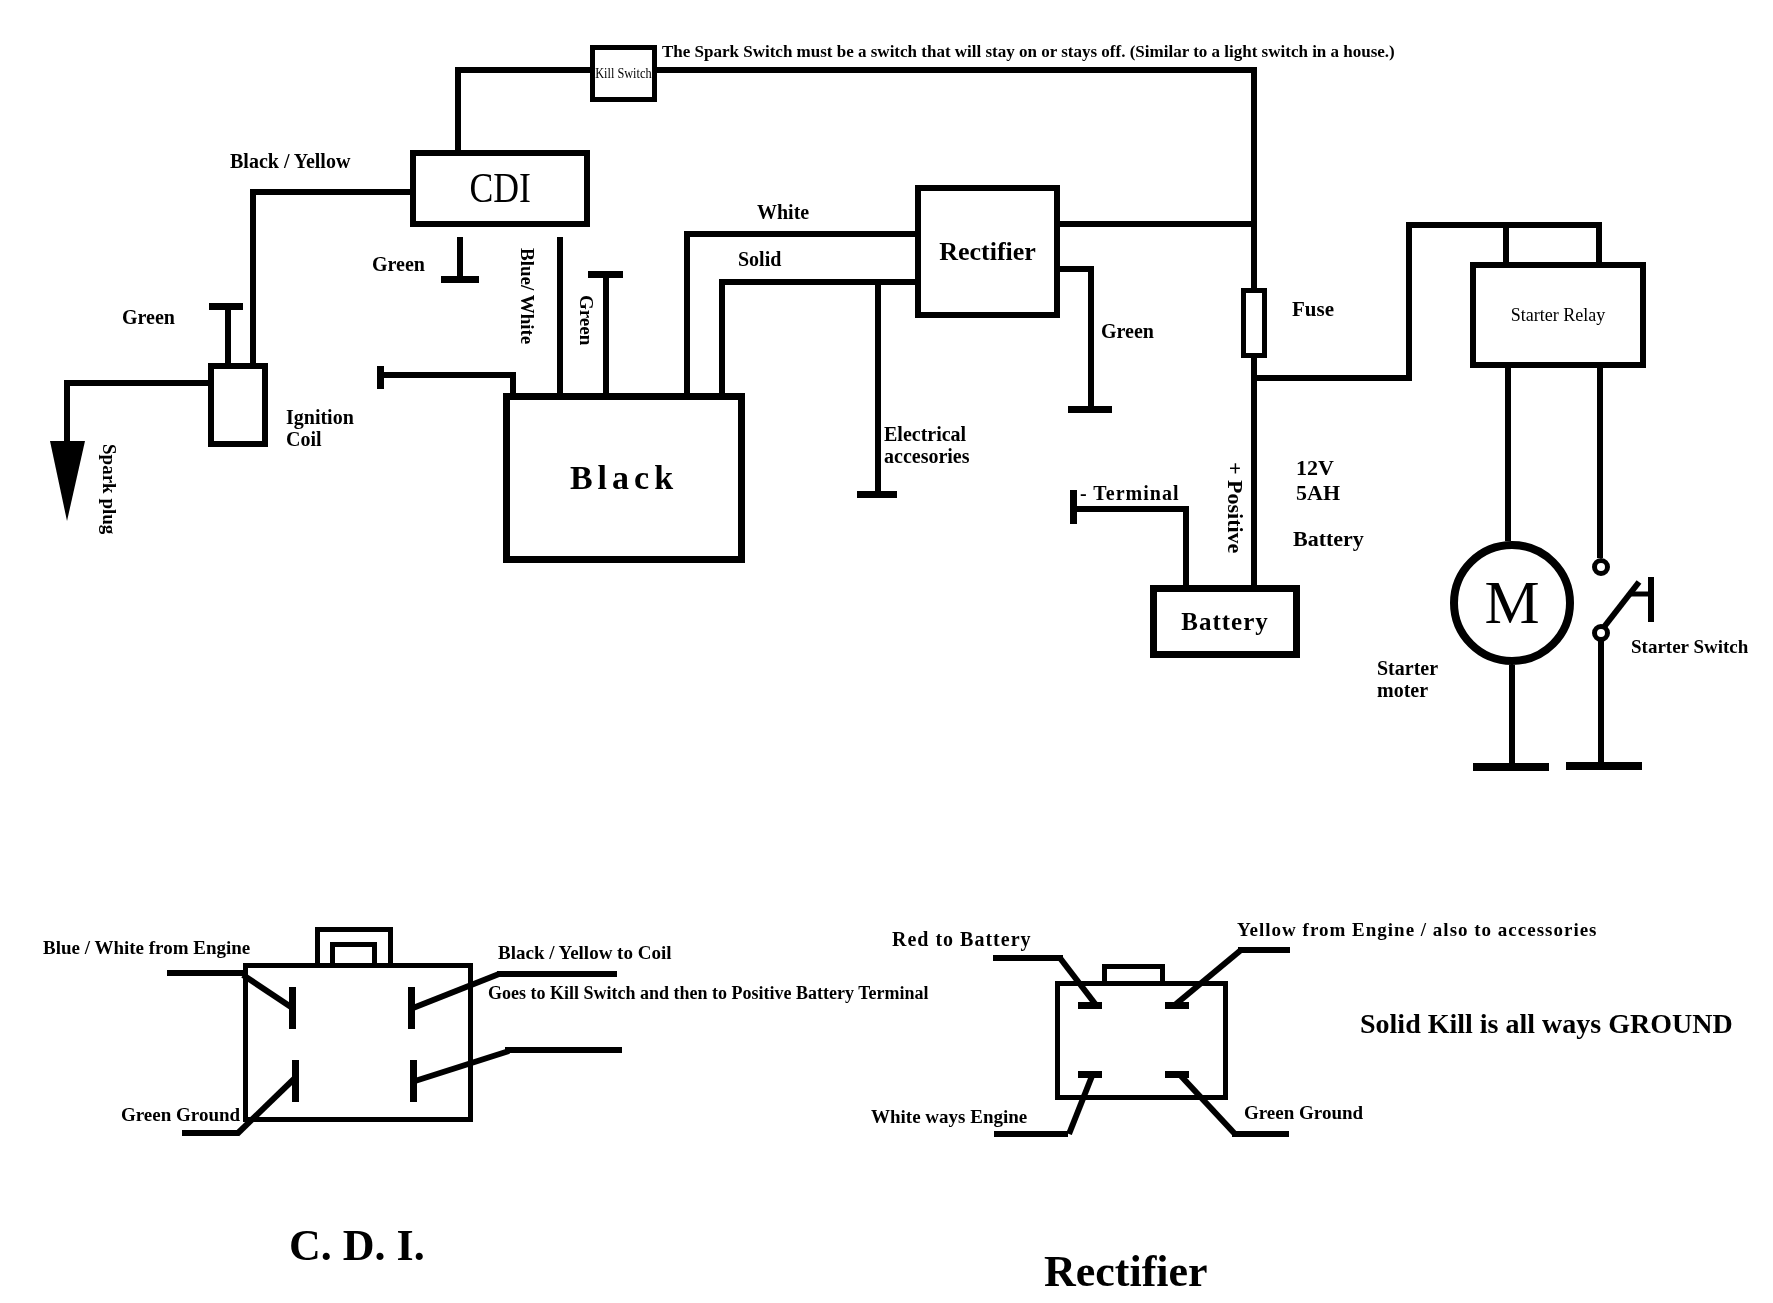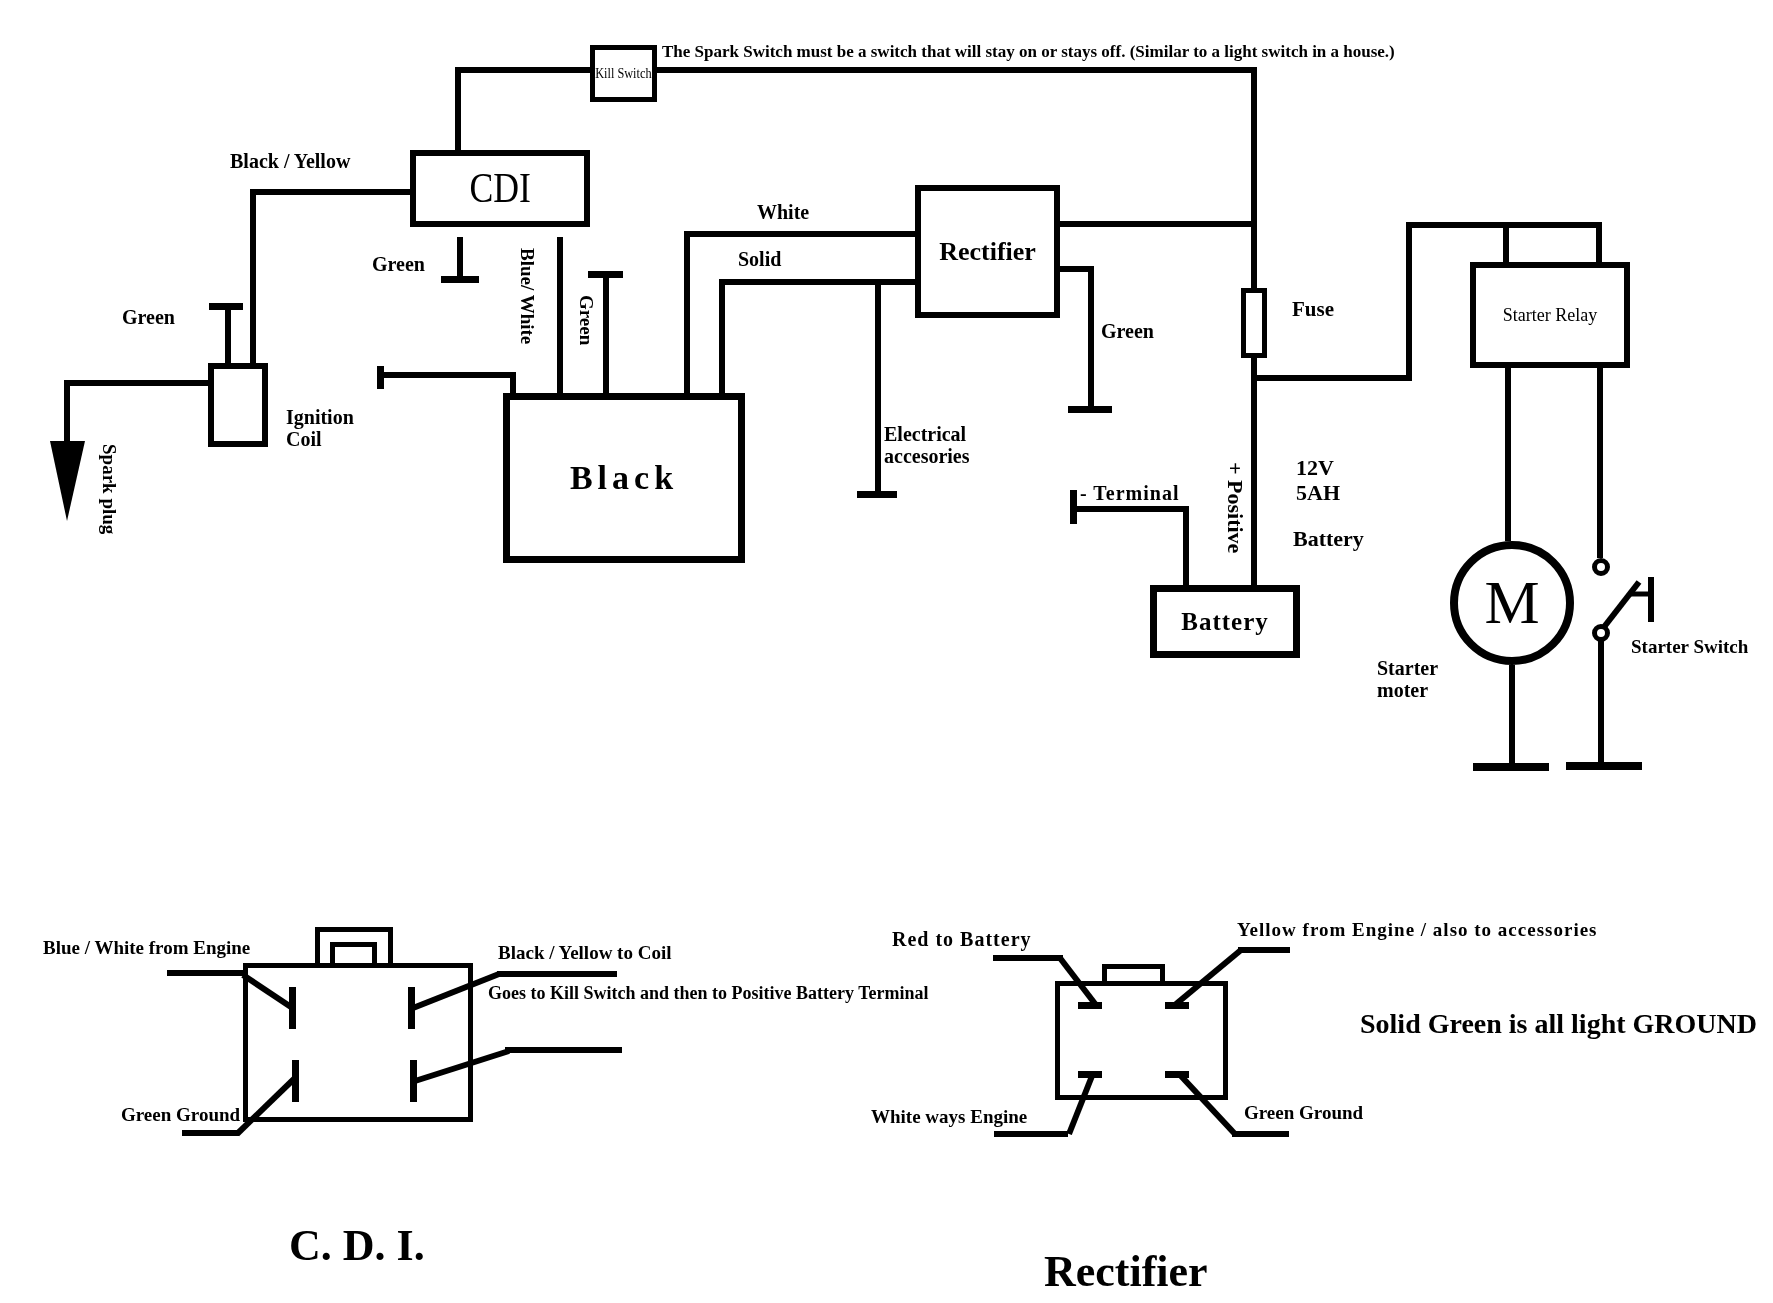--- a/index.html
+++ b/index.html
@@ -87,21 +87,21 @@
   <div class="box" style="left:503px;top:393px;width:242px;height:170px;border-width:7px">
     <span class="lbl" style="position:static;font-size:34px;letter-spacing:5px">Black</span>
   </div>
 
   <div class="box" style="left:915px;top:185px;width:145px;height:133px">
     <span class="lbl" style="position:static;font-size:26px">Rectifier</span>
   </div>
 
   <div class="box" style="left:1241px;top:288px;width:26px;height:70px;border-width:5px"></div>
 
-  <div class="box" style="left:1470px;top:262px;width:160px;height:106px">
+  <div class="box" style="left:1470px;top:262px;width:176px;height:106px">
     <span class="lbl" style="position:static;font-weight:normal;font-size:18px">Starter Relay</span>
   </div>
 
   <div class="box" style="left:1150px;top:585px;width:150px;height:73px;border-width:7px">
     <span class="lbl" style="position:static;font-size:25px;letter-spacing:1px">Battery</span>
   </div>
 
   <div class="box" style="left:208px;top:363px;width:60px;height:84px"></div>
 
   <div class="circle" style="left:1450px;top:541px;width:124px;height:124px;border:8px solid #000">
@@ -195,16 +195,16 @@
   <span class="lbl" style="left:43px;top:937px;font-size:19px">Blue / White from Engine</span>
   <span class="lbl" style="left:498px;top:942px;font-size:19px">Black / Yellow to Coil</span>
   <span class="lbl" style="left:488px;top:983px;font-size:18px">Goes to Kill Switch and then to Positive Battery Terminal</span>
   <span class="lbl" style="left:121px;top:1104px;font-size:19px">Green Ground</span>
   <span class="lbl" style="left:289px;top:1221px;font-size:44px">C. D. I.</span>
 
   <span class="lbl" style="left:892px;top:928px;font-size:20px;letter-spacing:1px">Red to Battery</span>
   <span class="lbl" style="left:1237px;top:919px;font-size:19px;letter-spacing:1px">Yellow from Engine / also to accessories</span>
   <span class="lbl" style="left:871px;top:1106px;font-size:19px">White ways Engine</span>
   <span class="lbl" style="left:1244px;top:1102px;font-size:19px">Green Ground</span>
-  <span class="lbl" style="left:1360px;top:1008px;font-size:28px">Solid Green is all light GROUND</span>
+  <span class="lbl" style="left:1360px;top:1008px;font-size:28px">Solid Kill is all ways GROUND</span>
   <span class="lbl" style="left:1044px;top:1247px;font-size:44px">Rectifier</span>
 
 </div>
 
 </body></html>

